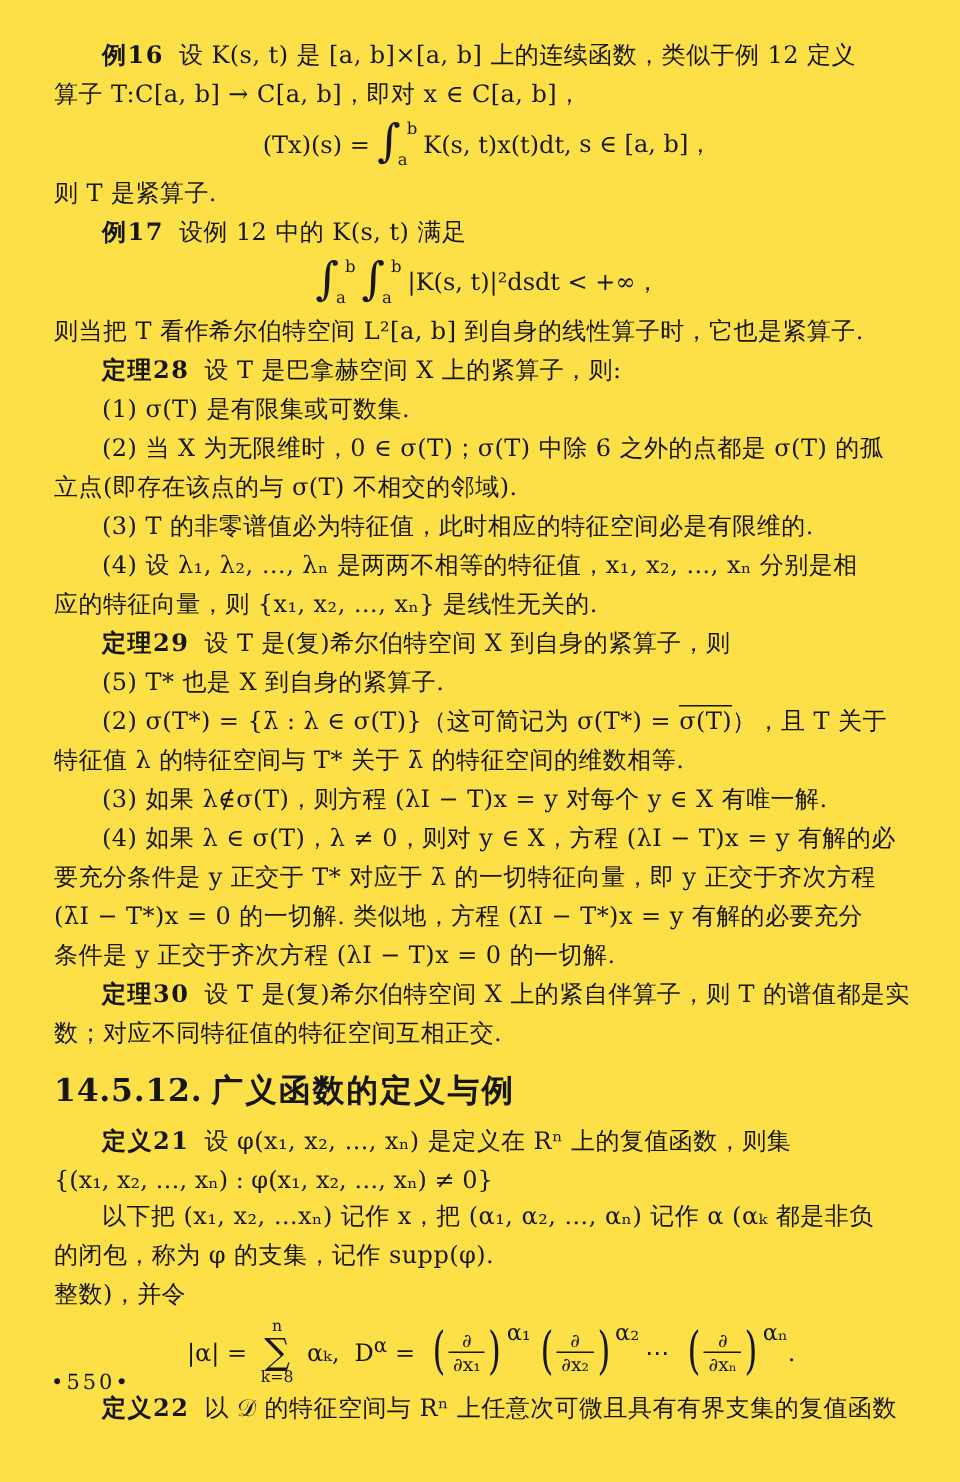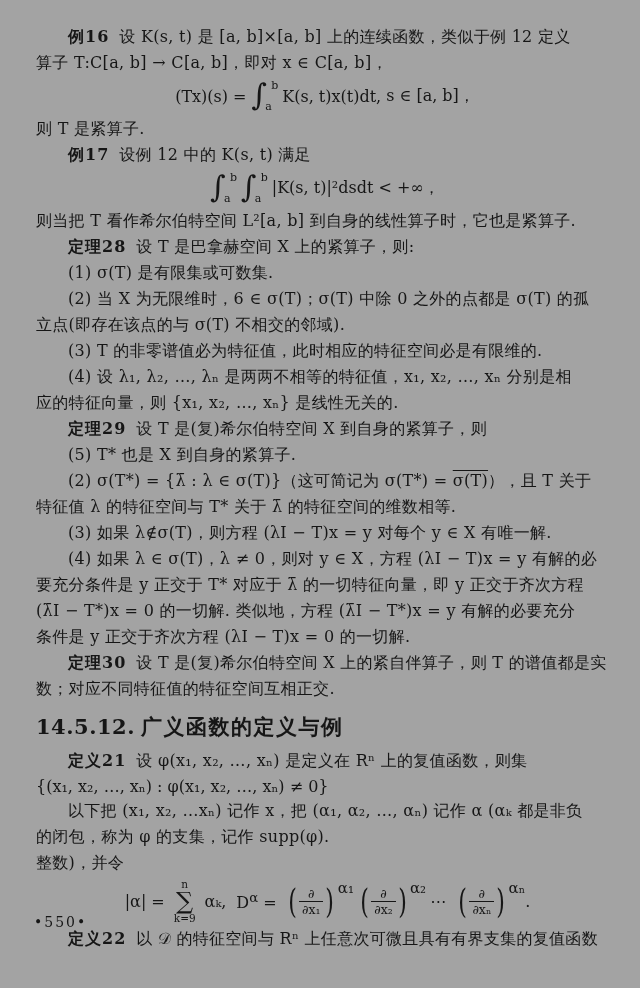--- a/index.html
+++ b/index.html
@@ -4,21 +4,21 @@
 <style>
   html,body{margin:0;padding:0;}
   body{
     width:640px;height:988px;
     background:#e8e8e4;
     font-family:"DejaVu Serif","DejaVu Sans",serif;
   }
   .page{
     position:relative;
     width:640px;height:988px;
-    background:#a3a3a3;
+    background:#fde047;
     color:#161616;
     overflow:hidden;
   }
   .content{
     padding:24px 26px 0 36px;
   }
   p.ln{
     margin:0;
     font-size:16px;
     line-height:26px;
@@ -117,21 +117,21 @@
           <span class="lim-b">a</span>
         </span>
       </span>
       <span>|K(s, t)|²dsdt &lt; +∞，</span>
     </div>
 
     <p class="ln"><span>则当把 T 看作希尔伯特空间 L²[a, b] 到自身的线性算子时，它也是紧算子.</span></p>
 
     <p class="ln ind"><span class="lbl">定理28</span><span>设 T 是巴拿赫空间 X 上的紧算子，则:</span></p>
     <p class="ln ind"><span>(1) σ(T) 是有限集或可数集.</span></p>
-    <p class="ln ind"><span>(2) 当 X 为无限维时，6 ∈ σ(T)；σ(T) 中除 0 之外的点都是 σ(T) 的孤</span></p>
+    <p class="ln ind"><span>(2) 当 X 为无限维时，0 ∈ σ(T)；σ(T) 中除 6 之外的点都是 σ(T) 的孤</span></p>
     <p class="ln"><span>立点(即存在该点的与 σ(T) 不相交的邻域).</span></p>
     <p class="ln ind"><span>(3) T 的非零谱值必为特征值，此时相应的特征空间必是有限维的.</span></p>
     <p class="ln ind"><span>(4) 设 λ₁, λ₂, …, λₙ 是两两不相等的特征值，x₁, x₂, …, xₙ 分别是相</span></p>
     <p class="ln"><span>应的特征向量，则 {x₁, x₂, …, xₙ} 是线性无关的.</span></p>
 
     <p class="ln ind"><span class="lbl">定理29</span><span>设 T 是(复)希尔伯特空间 X 到自身的紧算子，则</span></p>
     <p class="ln ind"><span>(5) T* 也是 X 到自身的紧算子.</span></p>
     <p class="ln ind"><span>(2) σ(T*) = {λ̄ : λ ∈ σ(T)}（这可简记为 σ(T*) = </span><span class="ovl">σ(T)</span><span>），且 T 关于</span></p>
     <p class="ln"><span>特征值 λ 的特征空间与 T* 关于 λ̄ 的特征空间的维数相等.</span></p>
     <p class="ln ind"><span>(3) 如果 λ∉σ(T)，则方程 (λI − T)x = y 对每个 y ∈ X 有唯一解.</span></p>
@@ -153,21 +153,21 @@
 
     <p class="ln ind"><span>以下把 (x₁, x₂, …xₙ) 记作 x，把 (α₁, α₂, …, αₙ) 记作 α (αₖ 都是非负</span></p>
     <p class="ln"><span>的闭包，称为 φ 的支集，记作 supp(φ).</span></p>
     <p class="ln"><span>整数)，并令</span></p>
 
     <div class="fml fml-big">
       <span class="m">|α| =</span>
       <span class="sumw">
         <span>n</span>
         <span class="sum-s">∑</span>
-        <span>k=9</span>
+        <span>k=8</span>
       </span>
       <span class="m">αₖ,</span>
       <span class="m"><span>D</span><sup>α</sup> <span>=</span></span>
       <span class="parw">
         <span class="par">(</span>
         <span class="frac">
           <span class="num">∂</span>
           <span class="den">∂x₁</span>
         </span>
         <span class="par">)</span>

